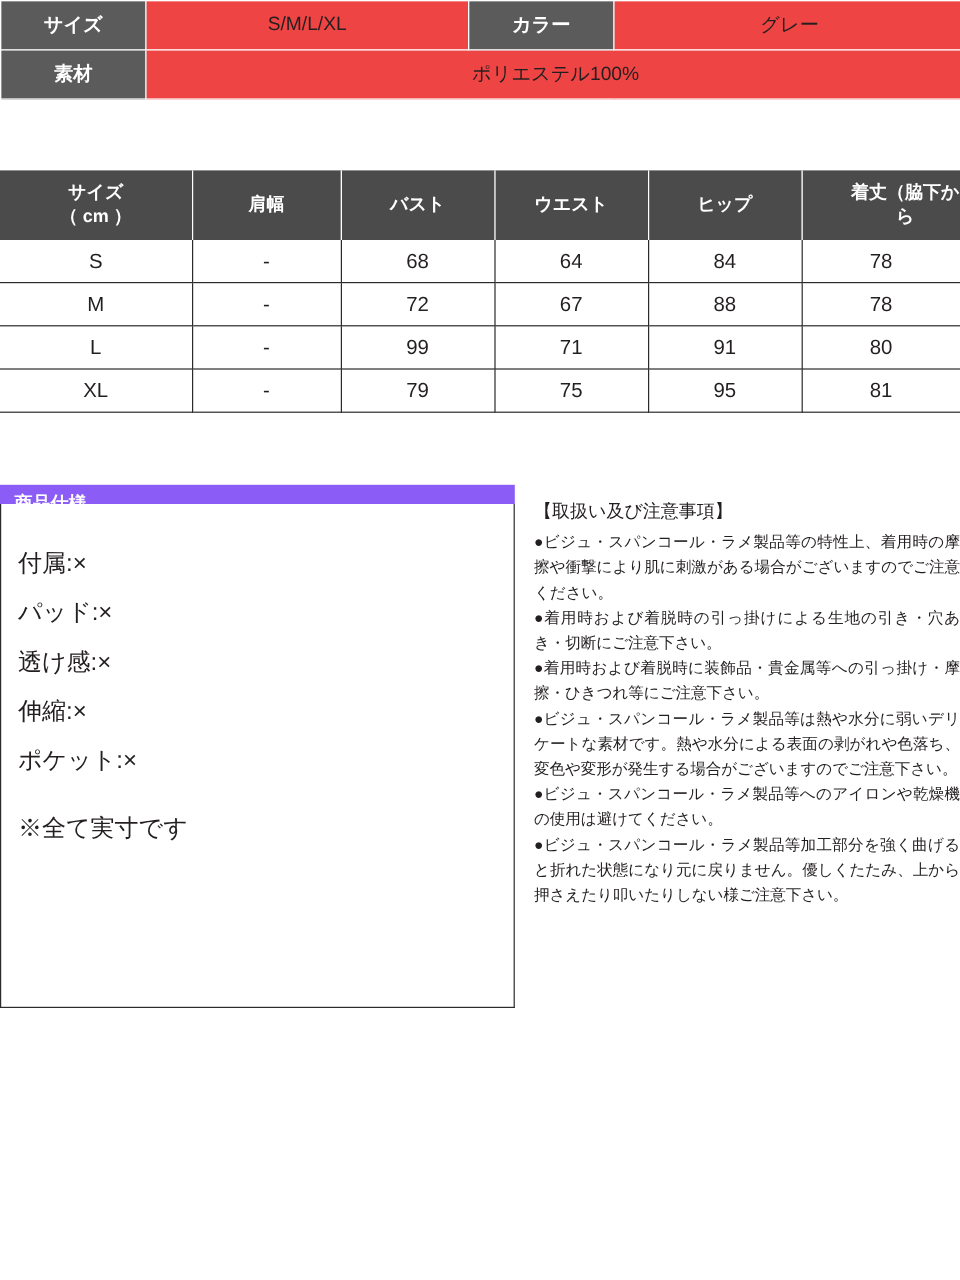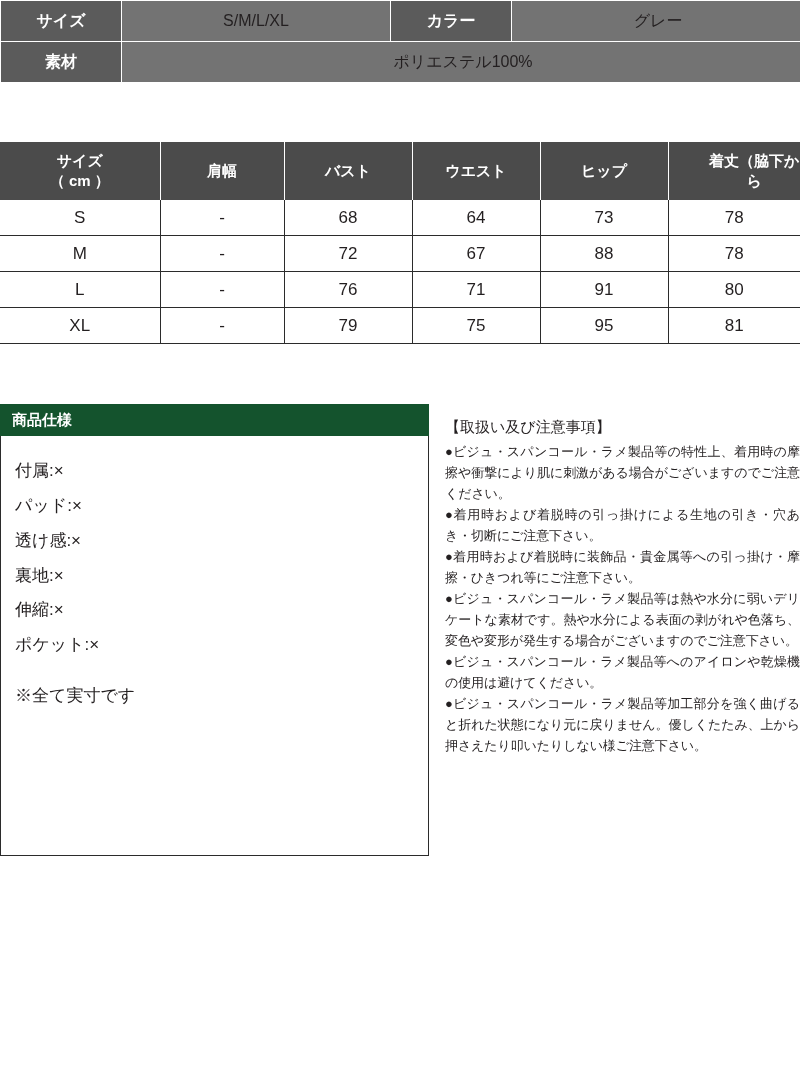--- a/index.html
+++ b/index.html
@@ -30,21 +30,21 @@
     text-align: center;
     vertical-align: middle;
     padding: 0;
   }
   .spec-table td.hdr {
     background: #5b5b5b;
     color: #ffffff;
     font-weight: bold;
   }
   .spec-table td.val {
-    background: #737373;
+    background: #ef4444;
     color: #231f20;
   }
 
   
   .meas-wrap {
     margin-top: 59px;
   }
   .meas-table {
     border-collapse: collapse;
     width: 800px;
@@ -81,36 +81,36 @@
   .bottom {
     position: absolute;
     top: 404px;
     left: 0;
     width: 800px;
     display: flex;
     gap: 0;
   }
   .spec-col { width: 429px; }
   .spec-col .spec-head {
-    background: #14532d;
+    background: #8b5cf6;
     color: #ffffff;
     font-size: 15px;
     font-weight: bold;
-    height: 32px;
+    height: 16px;
     line-height: 32px;
     padding-left: 12px;
     box-sizing: border-box;
   }
   .spec-col .spec-body {
     border: 1px solid #2b2b2b;
     border-top: none;
     box-sizing: border-box;
     height: 420px;
-    padding: 18px 14px 0 14px;
-    font-size: 17px;
+    padding: 30px 14px 0 14px;
+    font-size: 20px;
     line-height: 2.05;
   }
   .spec-col .spec-body .gap { height: 16px; }
 
   .notes-col {
     width: 371px;
     box-sizing: border-box;
     padding-left: 16px;
     padding-top: 12px;
   }
@@ -165,35 +165,35 @@
           <th>ヒップ</th>
           <th>着丈（脇下から</th>
         </tr>
     </thead>
     <tbody id="meas-body">
         <tr>
           <td>S</td>
           <td>-</td>
           <td>68</td>
           <td>64</td>
-          <td>73</td>
+          <td>84</td>
           <td>78</td>
         </tr>
         <tr>
           <td>M</td>
           <td>-</td>
           <td>72</td>
           <td>67</td>
           <td>88</td>
           <td>78</td>
         </tr>
         <tr>
           <td>L</td>
           <td>-</td>
-          <td>76</td>
+          <td>99</td>
           <td>71</td>
           <td>91</td>
           <td>80</td>
         </tr>
         <tr>
           <td>XL</td>
           <td>-</td>
           <td>79</td>
           <td>75</td>
           <td>95</td>
@@ -205,21 +205,20 @@
 
 <div class="bottom">
 
   <div class="spec-col">
     <div class="spec-head">商品仕様</div>
     <div class="spec-body">
       <div id="spec-lines">
           <div>付属:×</div>
           <div>パッド:×</div>
           <div>透け感:×</div>
-          <div>裏地:×</div>
           <div>伸縮:×</div>
           <div>ポケット:×</div>
         </div>
       <div class="gap"></div>
       <div>※全て実寸です</div>
     </div>
   </div>
 
   <div class="notes-col">
     <div class="notes-title">【取扱い及び注意事項】</div>

